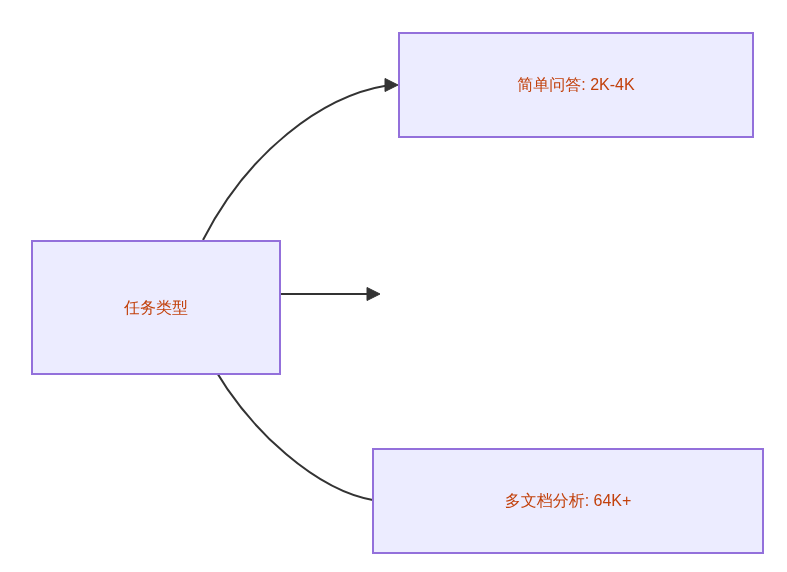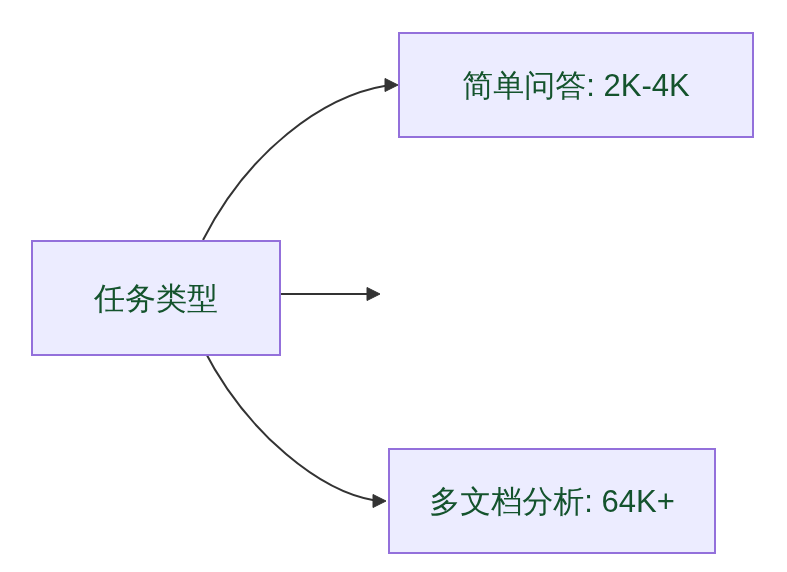--- a/index.html
+++ b/index.html
@@ -20,33 +20,33 @@
     left: 0;
     top: 0;
     width: 787px;
     height: 572px;
   }
   .node {
     position: absolute;
     box-sizing: border-box;
     background: #ECECFF;
     border: 2px solid #9370DB;
-    color: #14532d;
-    font-size: 31px;
+    color: #c2410c;
+    font-size: 16px;
     line-height: 1;
     display: flex;
     align-items: center;
     justify-content: center;
     text-align: center;
     white-space: nowrap;
   }
-  .node-root  { left: 31px;  top: 240px; width: 250px; height: 116px; }
+  .node-root  { left: 31px;  top: 240px; width: 250px; height: 135px; }
   .node-qa    { left: 398px; top: 32px;  width: 356px; height: 106px; }
   .node-sum   { left: 380px; top: 240px; width: 388px; height: 108px; }
-  .node-multi { left: 388px; top: 448px; width: 328px; height: 106px; }
+  .node-multi { left: 372px; top: 448px; width: 392px; height: 106px; }
 </style>
 </head>
 <body>
 
 <div class="canvas">
 
   <svg class="edges" viewBox="0 0 787 572" xmlns="http://www.w3.org/2000/svg" aria-hidden="true">
 
     <g>
       <path d="M203,240 C248,152 322,96 387,85.5" fill="none" stroke="#333333" stroke-width="2"></path>

